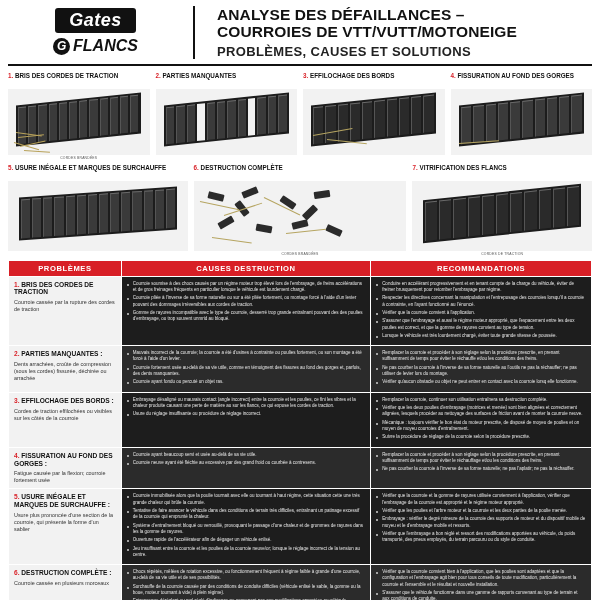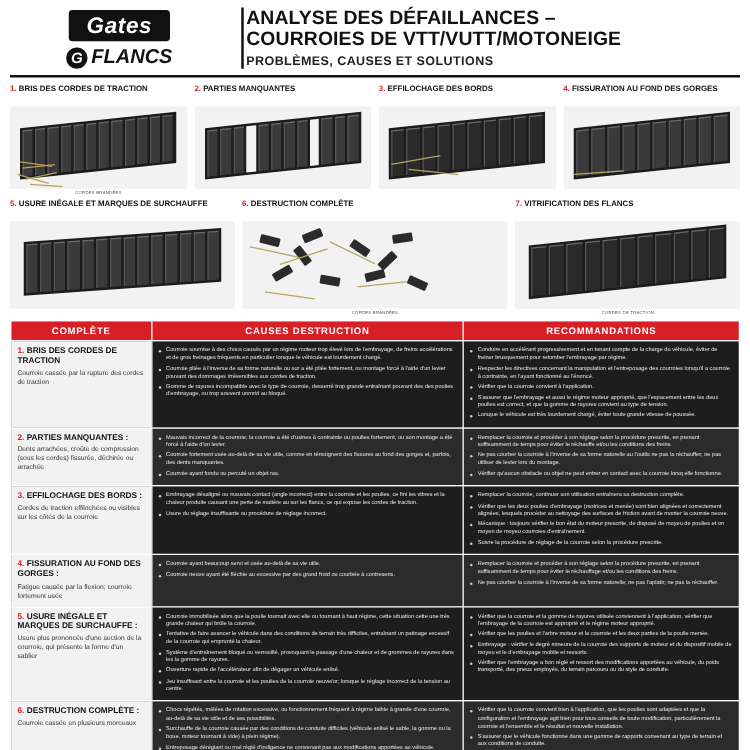--- a/index.html
+++ b/index.html
@@ -21,26 +21,26 @@
     font-family:"Liberation Sans",sans-serif;
   }
   .gforce{
     margin-top:4px;display:flex;align-items:center;gap:3px;
     font-style:italic;font-weight:bold;font-size:16px;color:#111;
   }
   .gforce .gcircle{
     width:17px;height:17px;border-radius:50%;background:#111;color:#fff;
     display:flex;align-items:center;justify-content:center;font-size:12px;font-style:italic;font-weight:bold;
   }
-  .titleblock{flex:1;border-left:2px solid #111;padding-left:2px;}
+  .titleblock{flex:1;border-left:2px solid #111;padding-left:22px;}
   .titleblock h1{
     margin:0;font-size:15.5px;line-height:1.12;font-weight:bold;letter-spacing:.1px;
   }
   .titleblock h2{
-    margin:3px 0 0 0;font-size:10px;font-weight:bold;letter-spacing:.35px;color:#222;
+    margin:3px 0 0 0;font-size:13px;font-weight:bold;letter-spacing:.35px;color:#222;
   }
   .hrule{height:2px;background:#111;margin:5px 0 6px 0;}
 
   
   .figrow{display:flex;gap:6px;margin-bottom:4px;}
   .fig{flex:1;display:flex;flex-direction:column;}
   .figcap{font-size:6.3px;font-weight:bold;line-height:1.15;margin-bottom:2px;min-height:15px;}
   .figcap .num{color:#d81f26;}
   .figimg{
     position:relative;height:66px;background:#f2f2f2;overflow:hidden;
@@ -301,21 +301,21 @@
           </div>
         </div>
       </div>
       <div class="figsub">CORDES DE TRACTION</div>
     </div>
   </div>
 
   <table>
     <thead>
       <tr>
-        <th class="sym">COMPLÈTE</th>
+        <th class="sym">PROBLÈMES</th>
         <th class="cause">CAUSES DESTRUCTION</th>
         <th class="reco">RECOMMANDATIONS</th>
       </tr>
     </thead>
     <tbody>
 
       <tr>
         <td class="sym">
           <div class="sh">
             <span class="num">1.</span>

